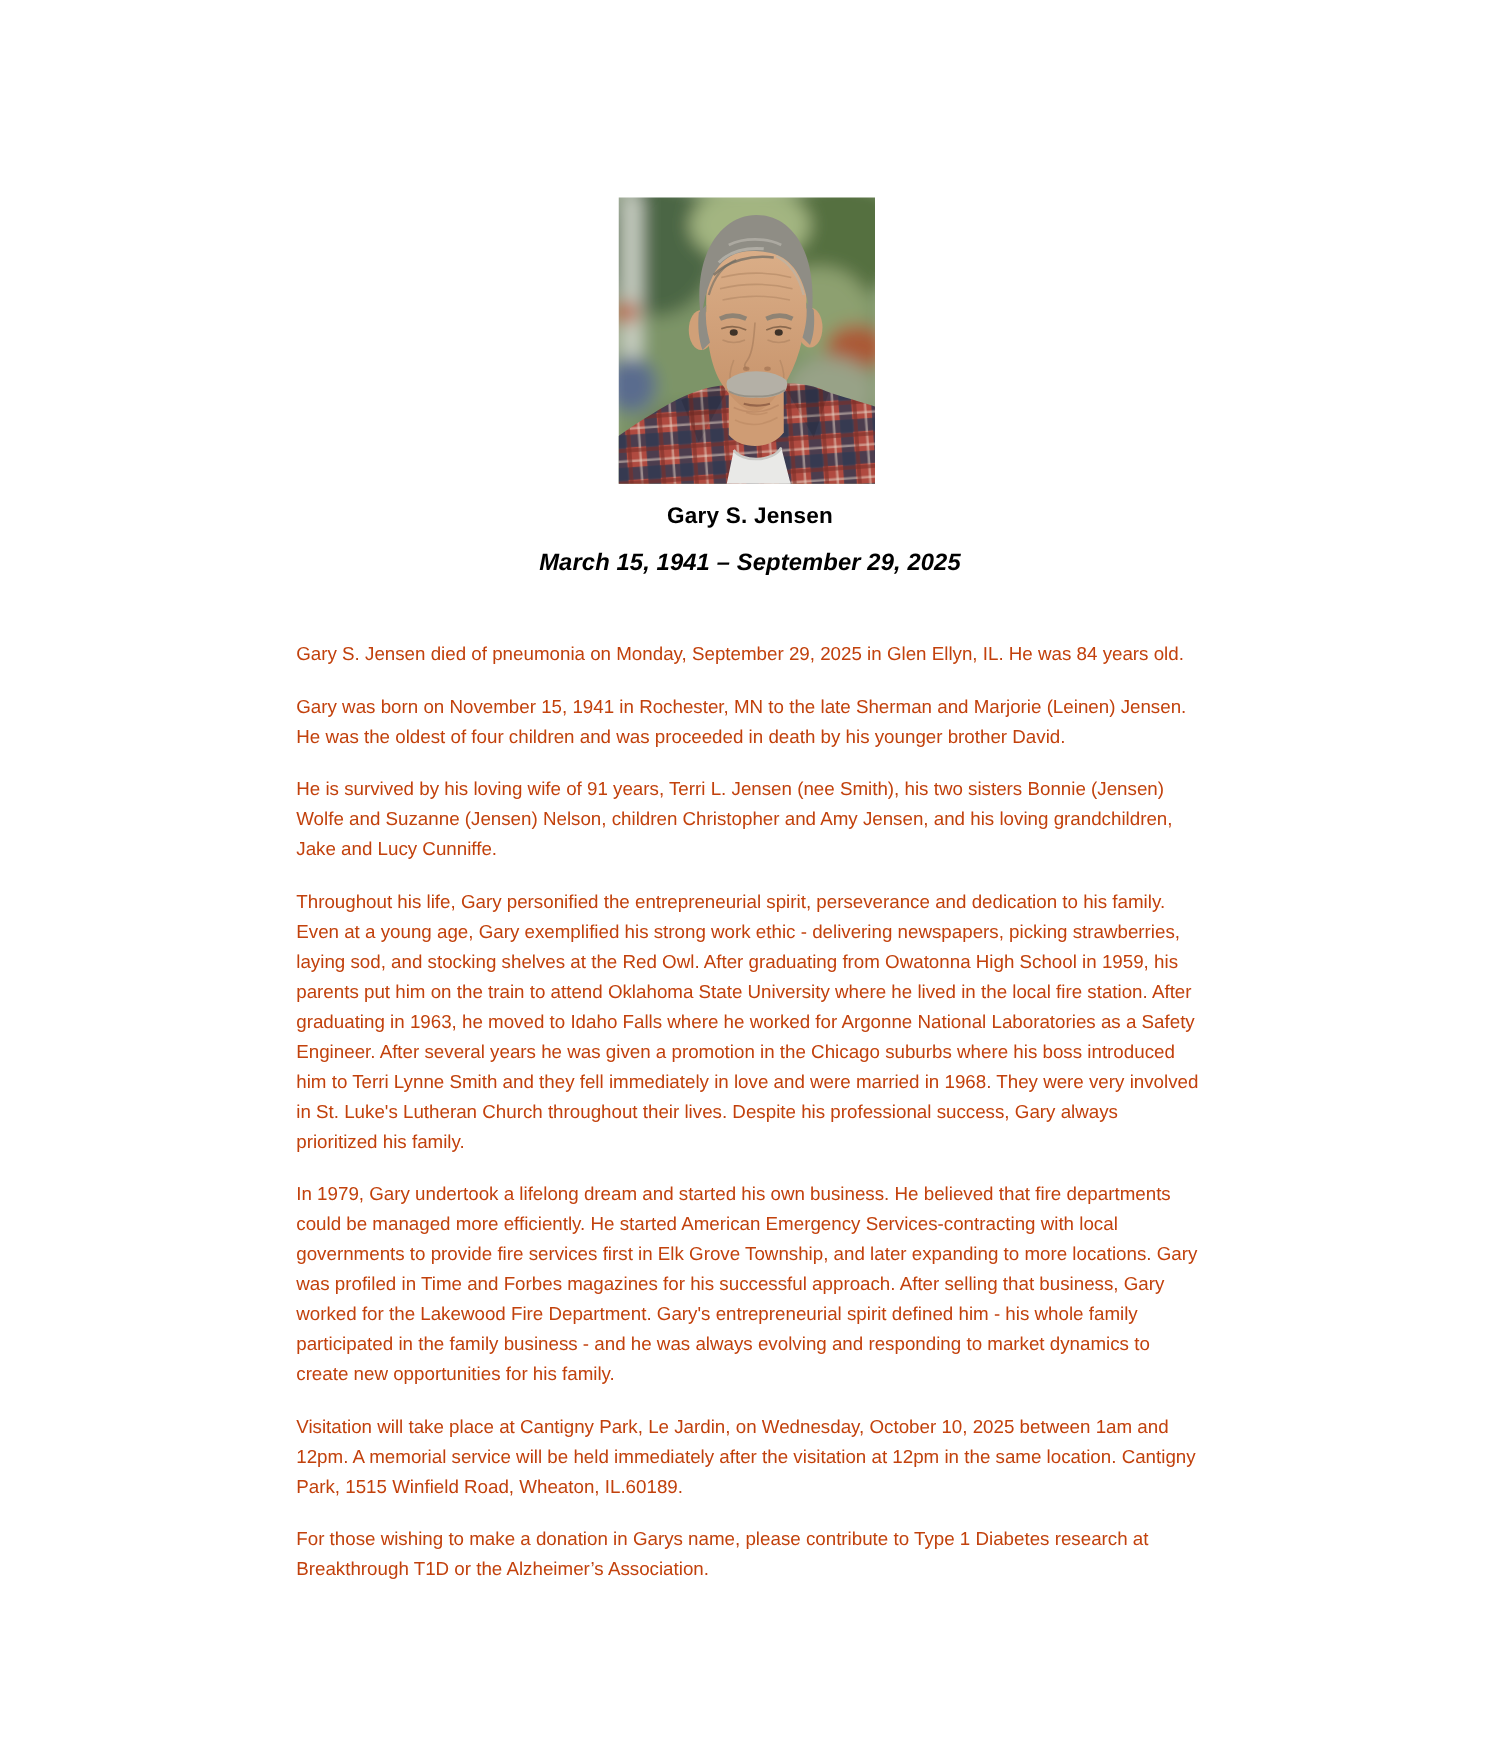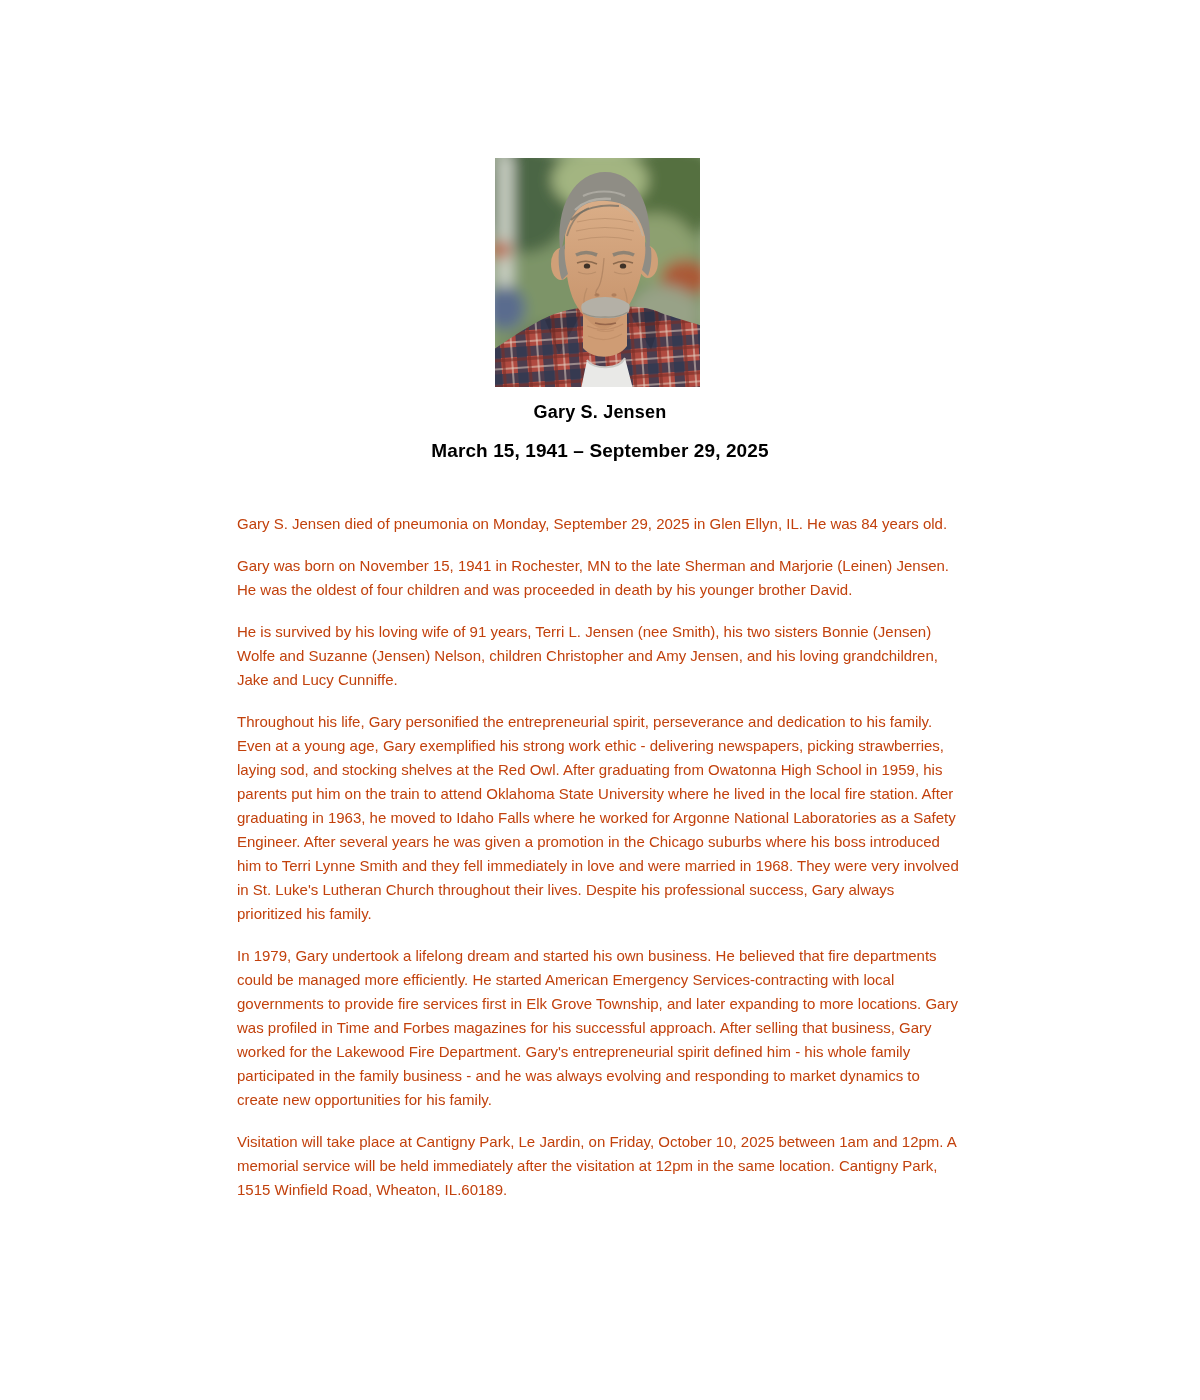--- a/index.html
+++ b/index.html
@@ -41,20 +41,21 @@
     position: absolute;
     top: 439px;
     left: 0;
     width: 1200px;
     margin: 0;
     text-align: center;
     font-size: 19px;
     font-weight: 700;
     letter-spacing: 0.1px;
     line-height: 23px;
+    font-style: italic;
   }
   .body-text {
     position: absolute;
     top: 512px;
     left: 237px;
     width: 722px;
     font-size: 15px;
     line-height: 24px;
     color: #c2410c;
   }
@@ -167,16 +168,17 @@
   <h1 class="name">Gary S. Jensen</h1>
 
   <h2 class="dates">March 15, 1941 – September 29, 2025</h2>
 
   <div class="body-text">
     <p>Gary S. Jensen died of pneumonia on Monday, September 29, 2025 in Glen Ellyn, IL. He was 84 years old.</p>
     <p>Gary was born on November 15, 1941 in Rochester, MN to the late Sherman and Marjorie (Leinen) Jensen. He was the oldest of four children and was proceeded in death by his younger brother David.</p>
     <p>He is survived by his loving wife of 91 years, Terri L. Jensen (nee Smith), his two sisters Bonnie (Jensen) Wolfe and Suzanne (Jensen) Nelson, children Christopher and Amy Jensen, and his loving grandchildren, Jake and Lucy Cunniffe.</p>
     <p>Throughout his life, Gary personified the entrepreneurial spirit, perseverance and dedication to his family. Even at a young age, Gary exemplified his strong work ethic - delivering newspapers, picking strawberries, laying sod, and stocking shelves at the Red Owl. After graduating from Owatonna High School in 1959, his parents put him on the train to attend Oklahoma State University where he lived in the local fire station. After graduating in 1963, he moved to Idaho Falls where he worked for Argonne National Laboratories as a Safety Engineer. After several years he was given a promotion in the Chicago suburbs where his boss introduced him to Terri Lynne Smith and they fell immediately in love and were married in 1968. They were very involved in St. Luke's Lutheran Church throughout their lives. Despite his professional success, Gary always prioritized his family.</p>
     <p>In 1979, Gary undertook a lifelong dream and started his own business. He believed that fire departments could be managed more efficiently. He started American Emergency Services-contracting with local governments to provide fire services first in Elk Grove Township, and later expanding to more locations. Gary was profiled in Time and Forbes magazines for his successful approach. After selling that business, Gary worked for the Lakewood Fire Department. Gary's entrepreneurial spirit defined him - his whole family participated in the family business - and he was always evolving and responding to market dynamics to create new opportunities for his family.</p>
-    <p>Visitation will take place at Cantigny Park, Le Jardin, on Friday, October 10, 2025 between 1am and 12pm. A memorial service will be held immediately after the visitation at 12pm in the same location. Cantigny Park, 1515 Winfield Road, Wheaton, IL.60189.</p>
+    <p>Visitation will take place at Cantigny Park, Le Jardin, on Wednesday, October 10, 2025 between 1am and 12pm. A memorial service will be held immediately after the visitation at 12pm in the same location. Cantigny Park, 1515 Winfield Road, Wheaton, IL.60189.</p>
+    <p>For those wishing to make a donation in Garys name, please contribute to Type 1 Diabetes research at Breakthrough T1D or the Alzheimer’s Association.</p>
   </div>
 
 </div>
 
 </body></html>

